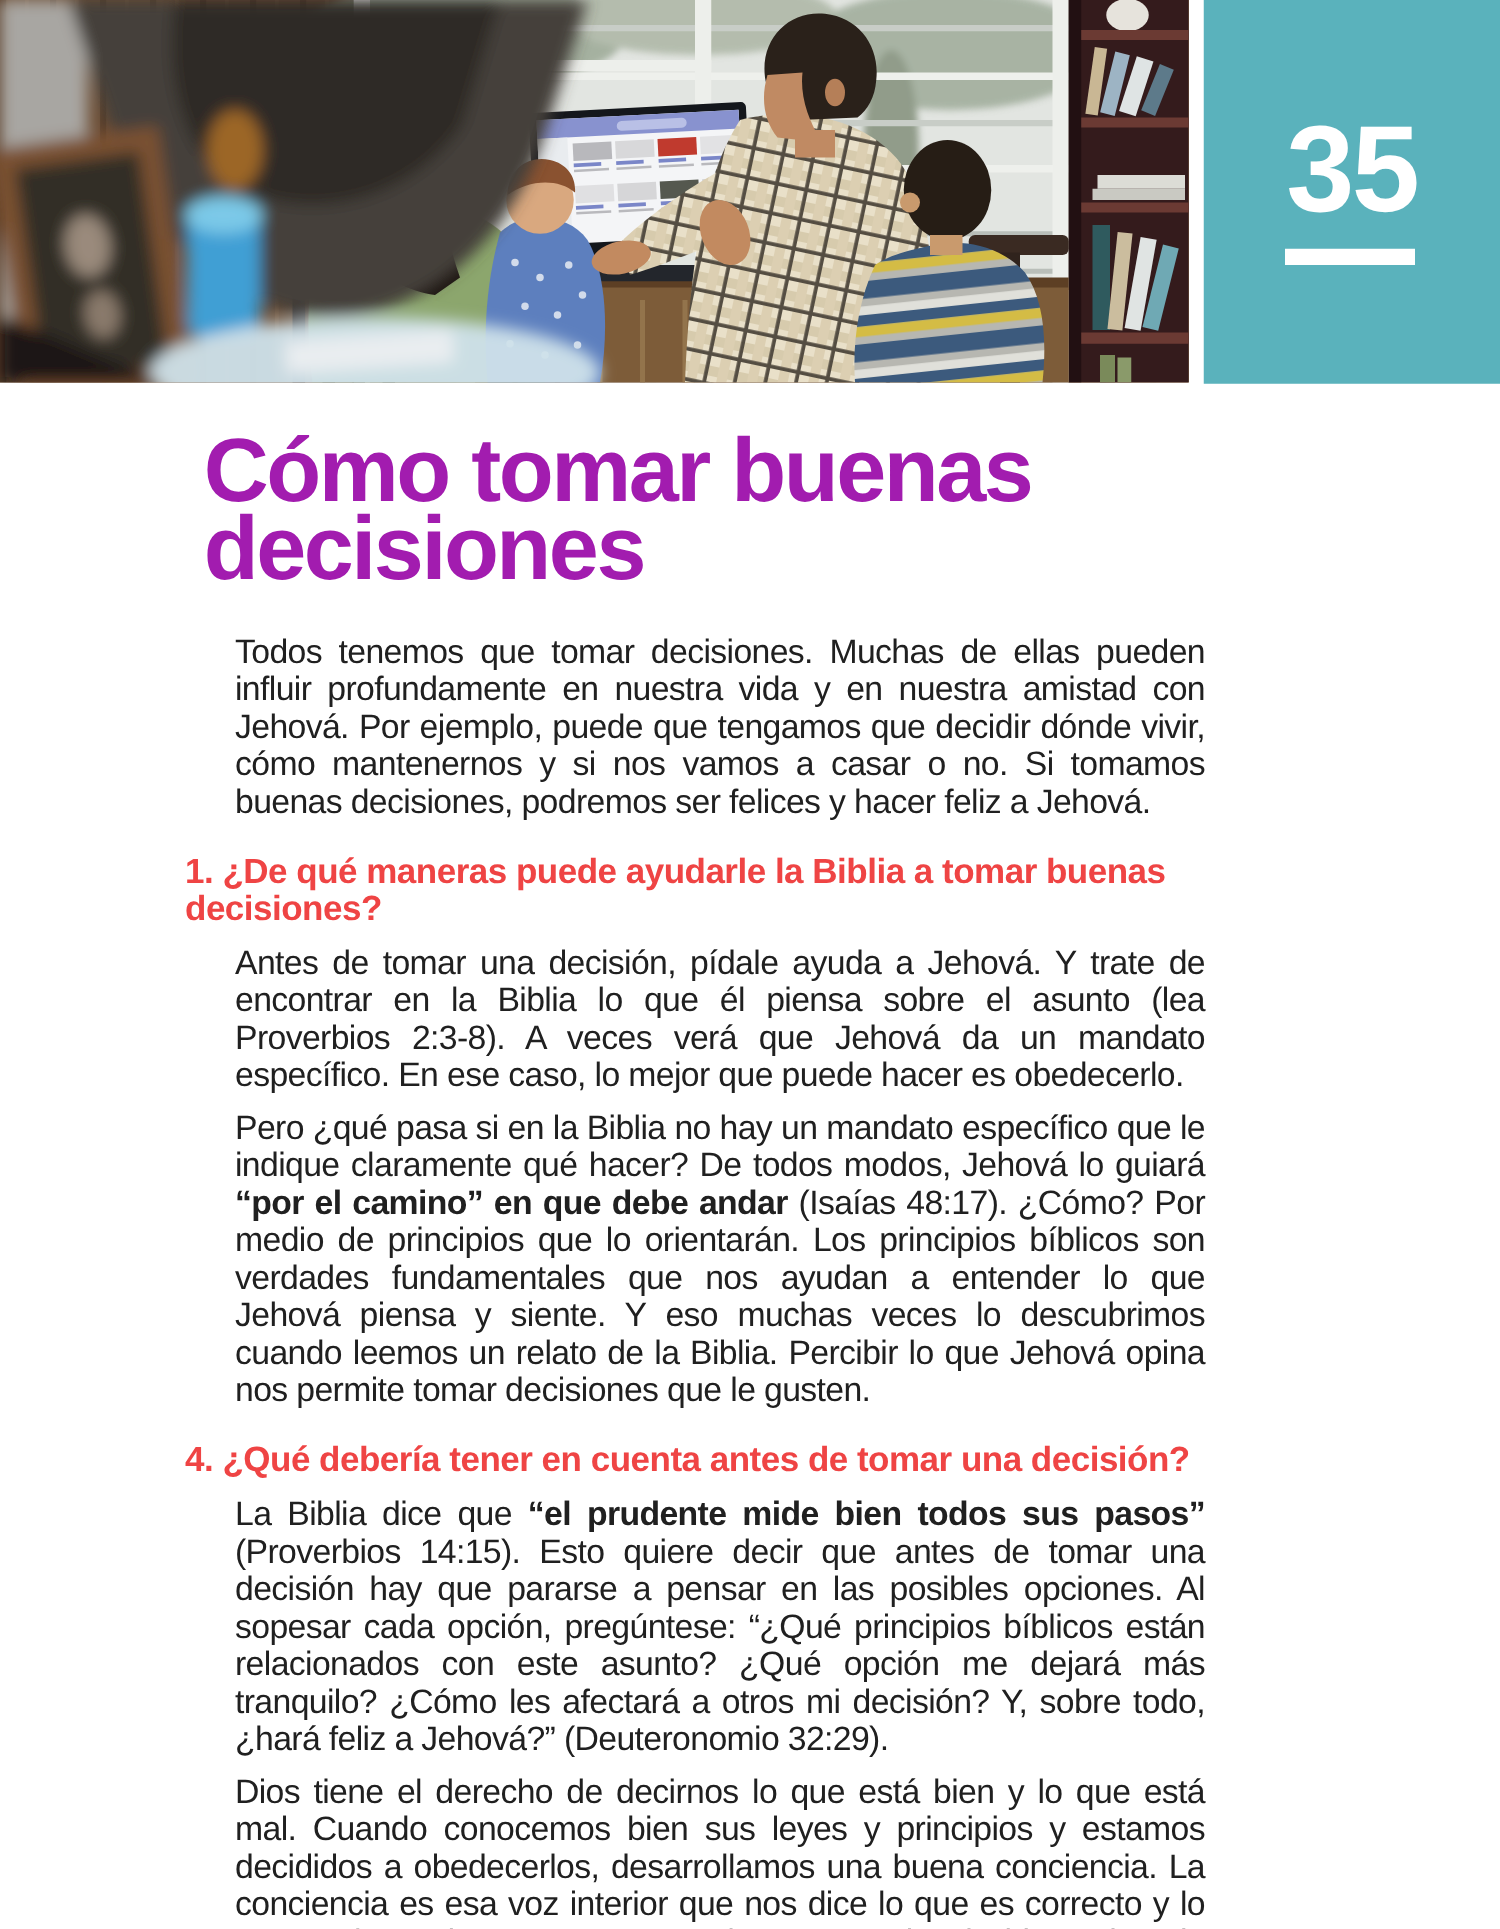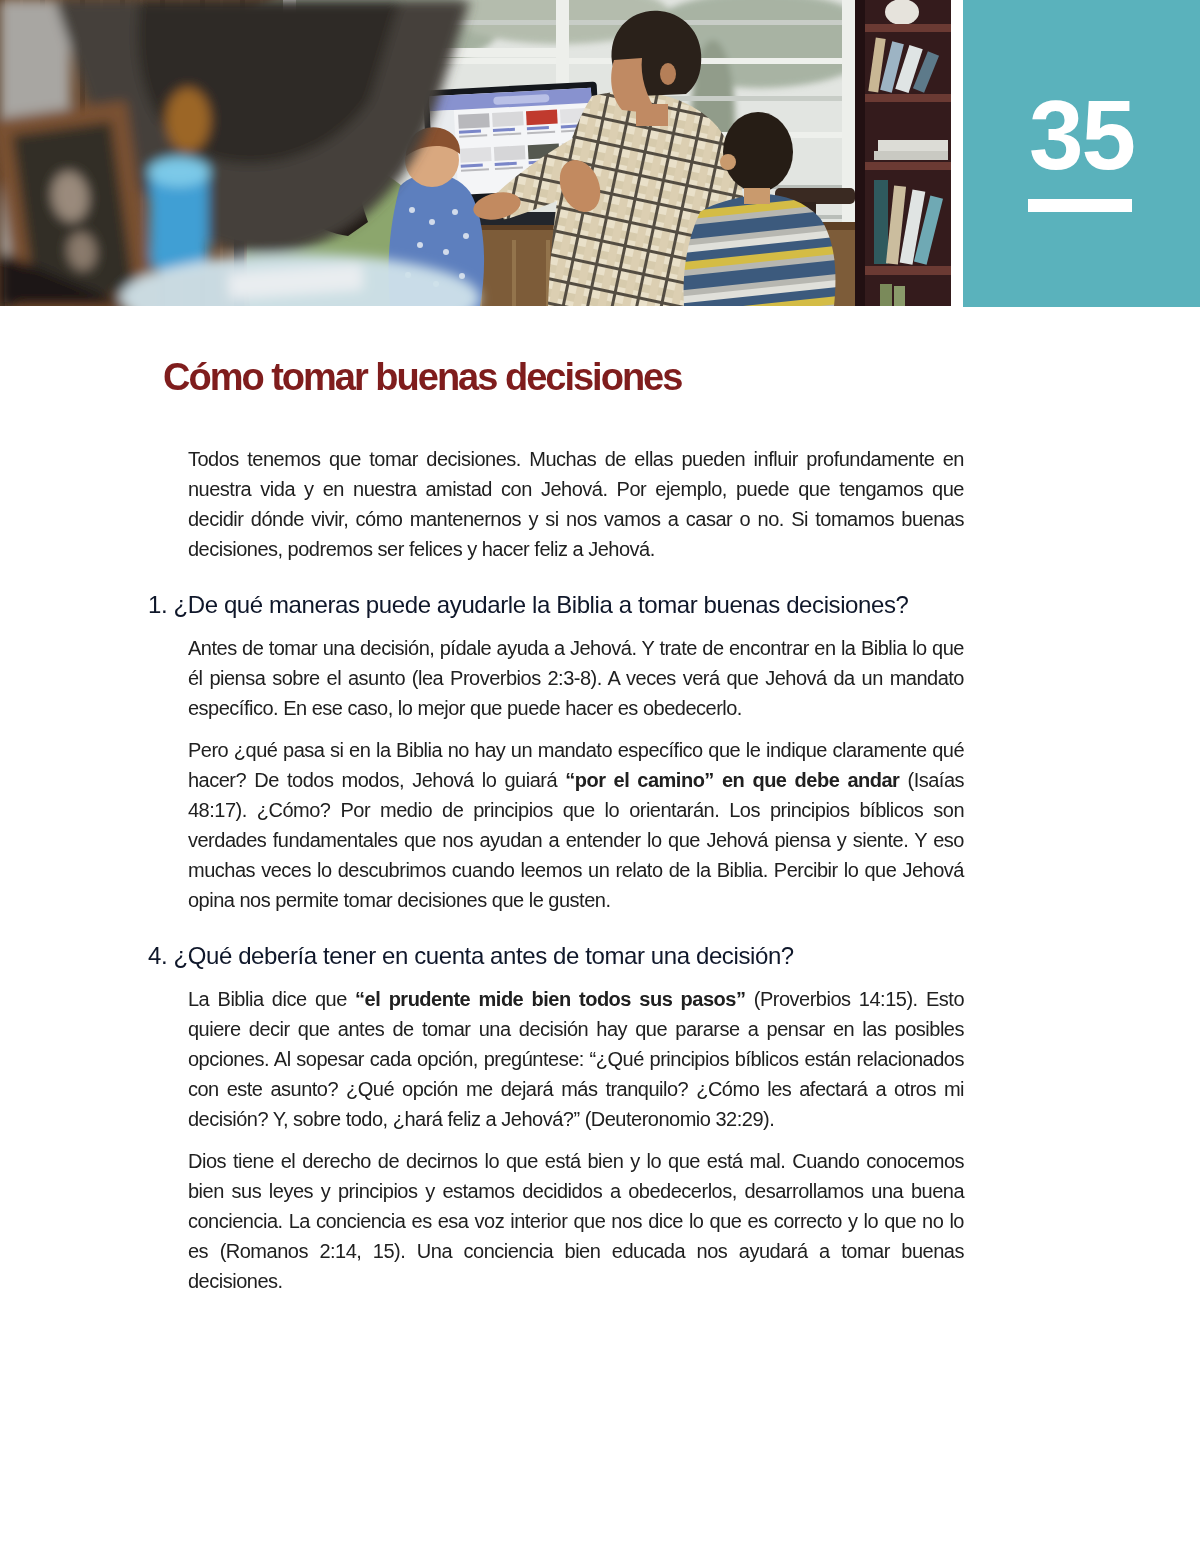--- a/index.html
+++ b/index.html
@@ -24,32 +24,32 @@
     text-align:center; color:#ffffff; font-size:98px; font-weight:bold;
     line-height:1.05; letter-spacing:-2px;
   }
   .badge-bar {
     position:absolute; top:199px; left:50%; margin-left:-54px;
     width:104px; height:13px; background:#ffffff;
   }
   
   .page-body { position:absolute; left:148px; top:346px; width:816px; }
   .doc-title {
-    margin:0 0 36px 15px; color:#7f1d1d;
-    font-size:38px; line-height:62px; font-weight:bold; letter-spacing:-2px;
+    margin:0 0 36px 15px; color:#a21caf;
+    font-size:72px; line-height:62px; font-weight:bold; letter-spacing:-2px;
   }
   .para {
     margin:0 0 12px 40px; width:776px;
-    color:#202020; font-size:20px; line-height:30px; letter-spacing:-0.5px;
+    color:#202020; font-size:27px; line-height:30px; letter-spacing:-0.5px;
     text-align:justify; text-justify:inter-word;
   }
   .para b { font-weight:bold; }
   .q-heading {
-    margin:26px 0 13px 0; color:#0f172a;
-    font-size:24px; line-height:30px; font-weight:normal; letter-spacing:-0.4px;
+    margin:26px 0 13px 0; color:#ef4444;
+    font-size:28px; line-height:30px; font-weight:bold; letter-spacing:-0.4px;
   }
 </style>
 </head>
 <body>
 
 <div class="page">
 
   <div class="hero-photo">
     <svg width="951" height="306" viewBox="0 0 951 306">
       <defs>

